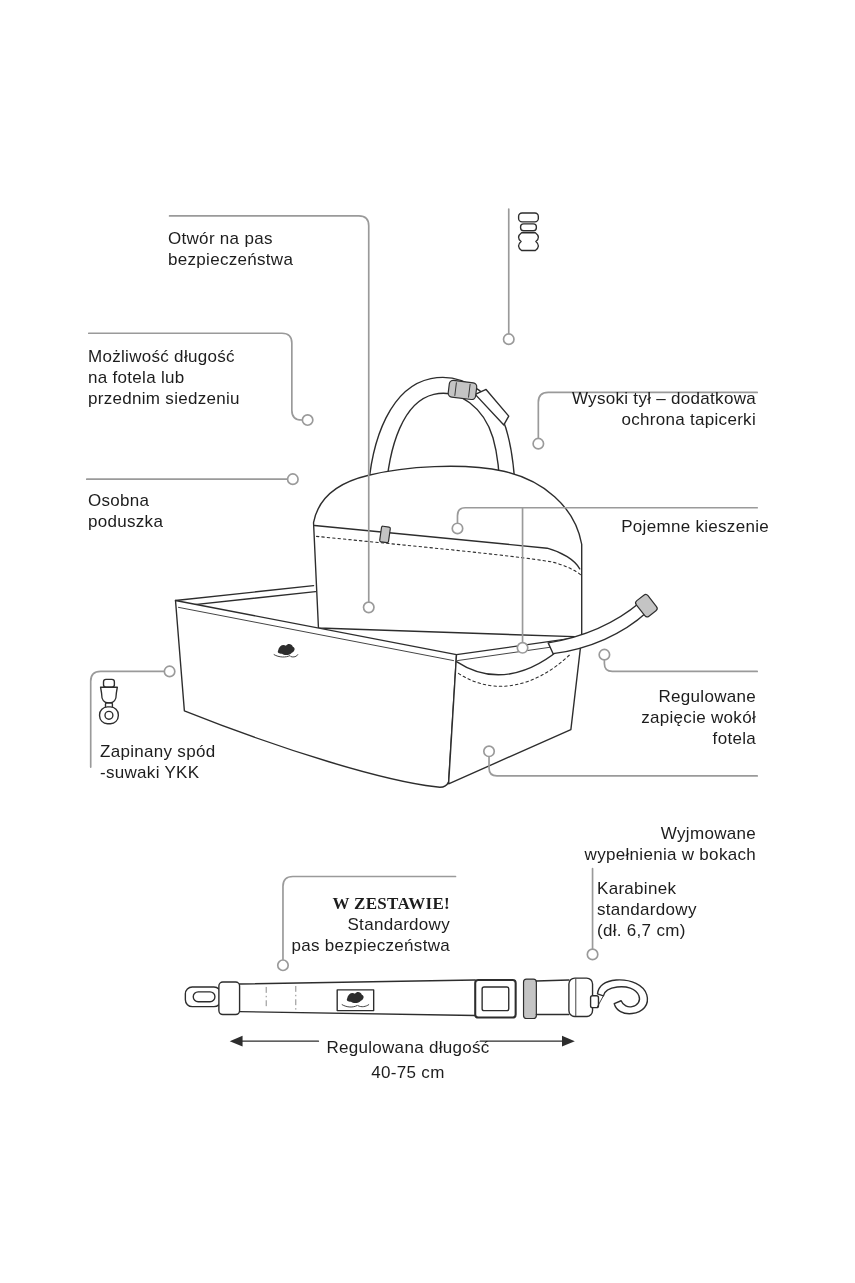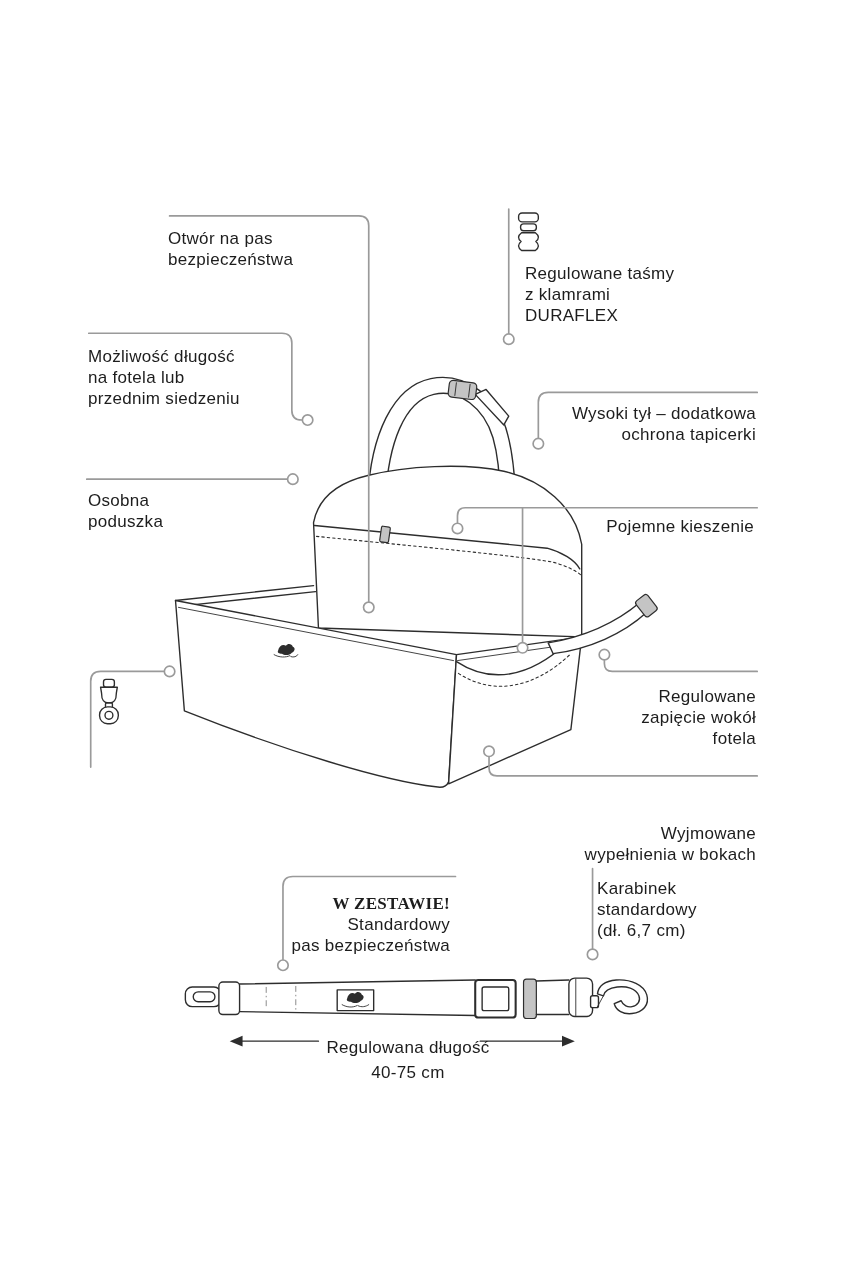--- a/index.html
+++ b/index.html
@@ -162,46 +162,45 @@
           <circle class="dot" cx="601" cy="968" r="5.3"></circle>
         </g>
     </g>
   </svg>
 
   <div class="lbl" style="left:168px;top:228px">
     <div>Otwór na pas</div>
     <div>bezpieczeństwa</div>
   </div>
 
-  <div class="lbl" style="left:525px;top:263px">
-    <div>Regulowane taśmy</div>
-    <div>z klamrami</div>
-    <div>DURAFLEX</div>
-  </div>
 
   <div class="lbl" style="left:88px;top:346px">
     <div>Możliwość długość</div>
     <div>na fotela lub</div>
     <div>przednim siedzeniu</div>
   </div>
 
-  <div class="lbl r" style="right:87px;top:403px">
+  <div class="lbl r" style="right:87px;top:388px">
     <div>Wysoki tył – dodatkowa</div>
     <div>ochrona tapicerki</div>
   </div>
 
   <div class="lbl" style="left:88px;top:490px">
     <div>Osobna</div>
     <div>poduszka</div>
   </div>
 
-  <div class="lbl r" style="right:89px;top:516px">
+  <div class="lbl r" style="right:74px;top:516px">
     <div>Pojemne kieszenie</div>
   </div>
 
+  <div class="lbl" style="left:100px;top:741px">
+    <div>Zapinany spód</div>
+    <div>-suwaki YKK</div>
+  </div>
 
   <div class="lbl r" style="right:87px;top:686px">
     <div>Regulowane</div>
     <div>zapięcie wokół</div>
     <div>fotela</div>
   </div>
 
   <div class="lbl r" style="right:87px;top:823px">
     <div>Wyjmowane</div>
     <div>wypełnienia w bokach</div>

